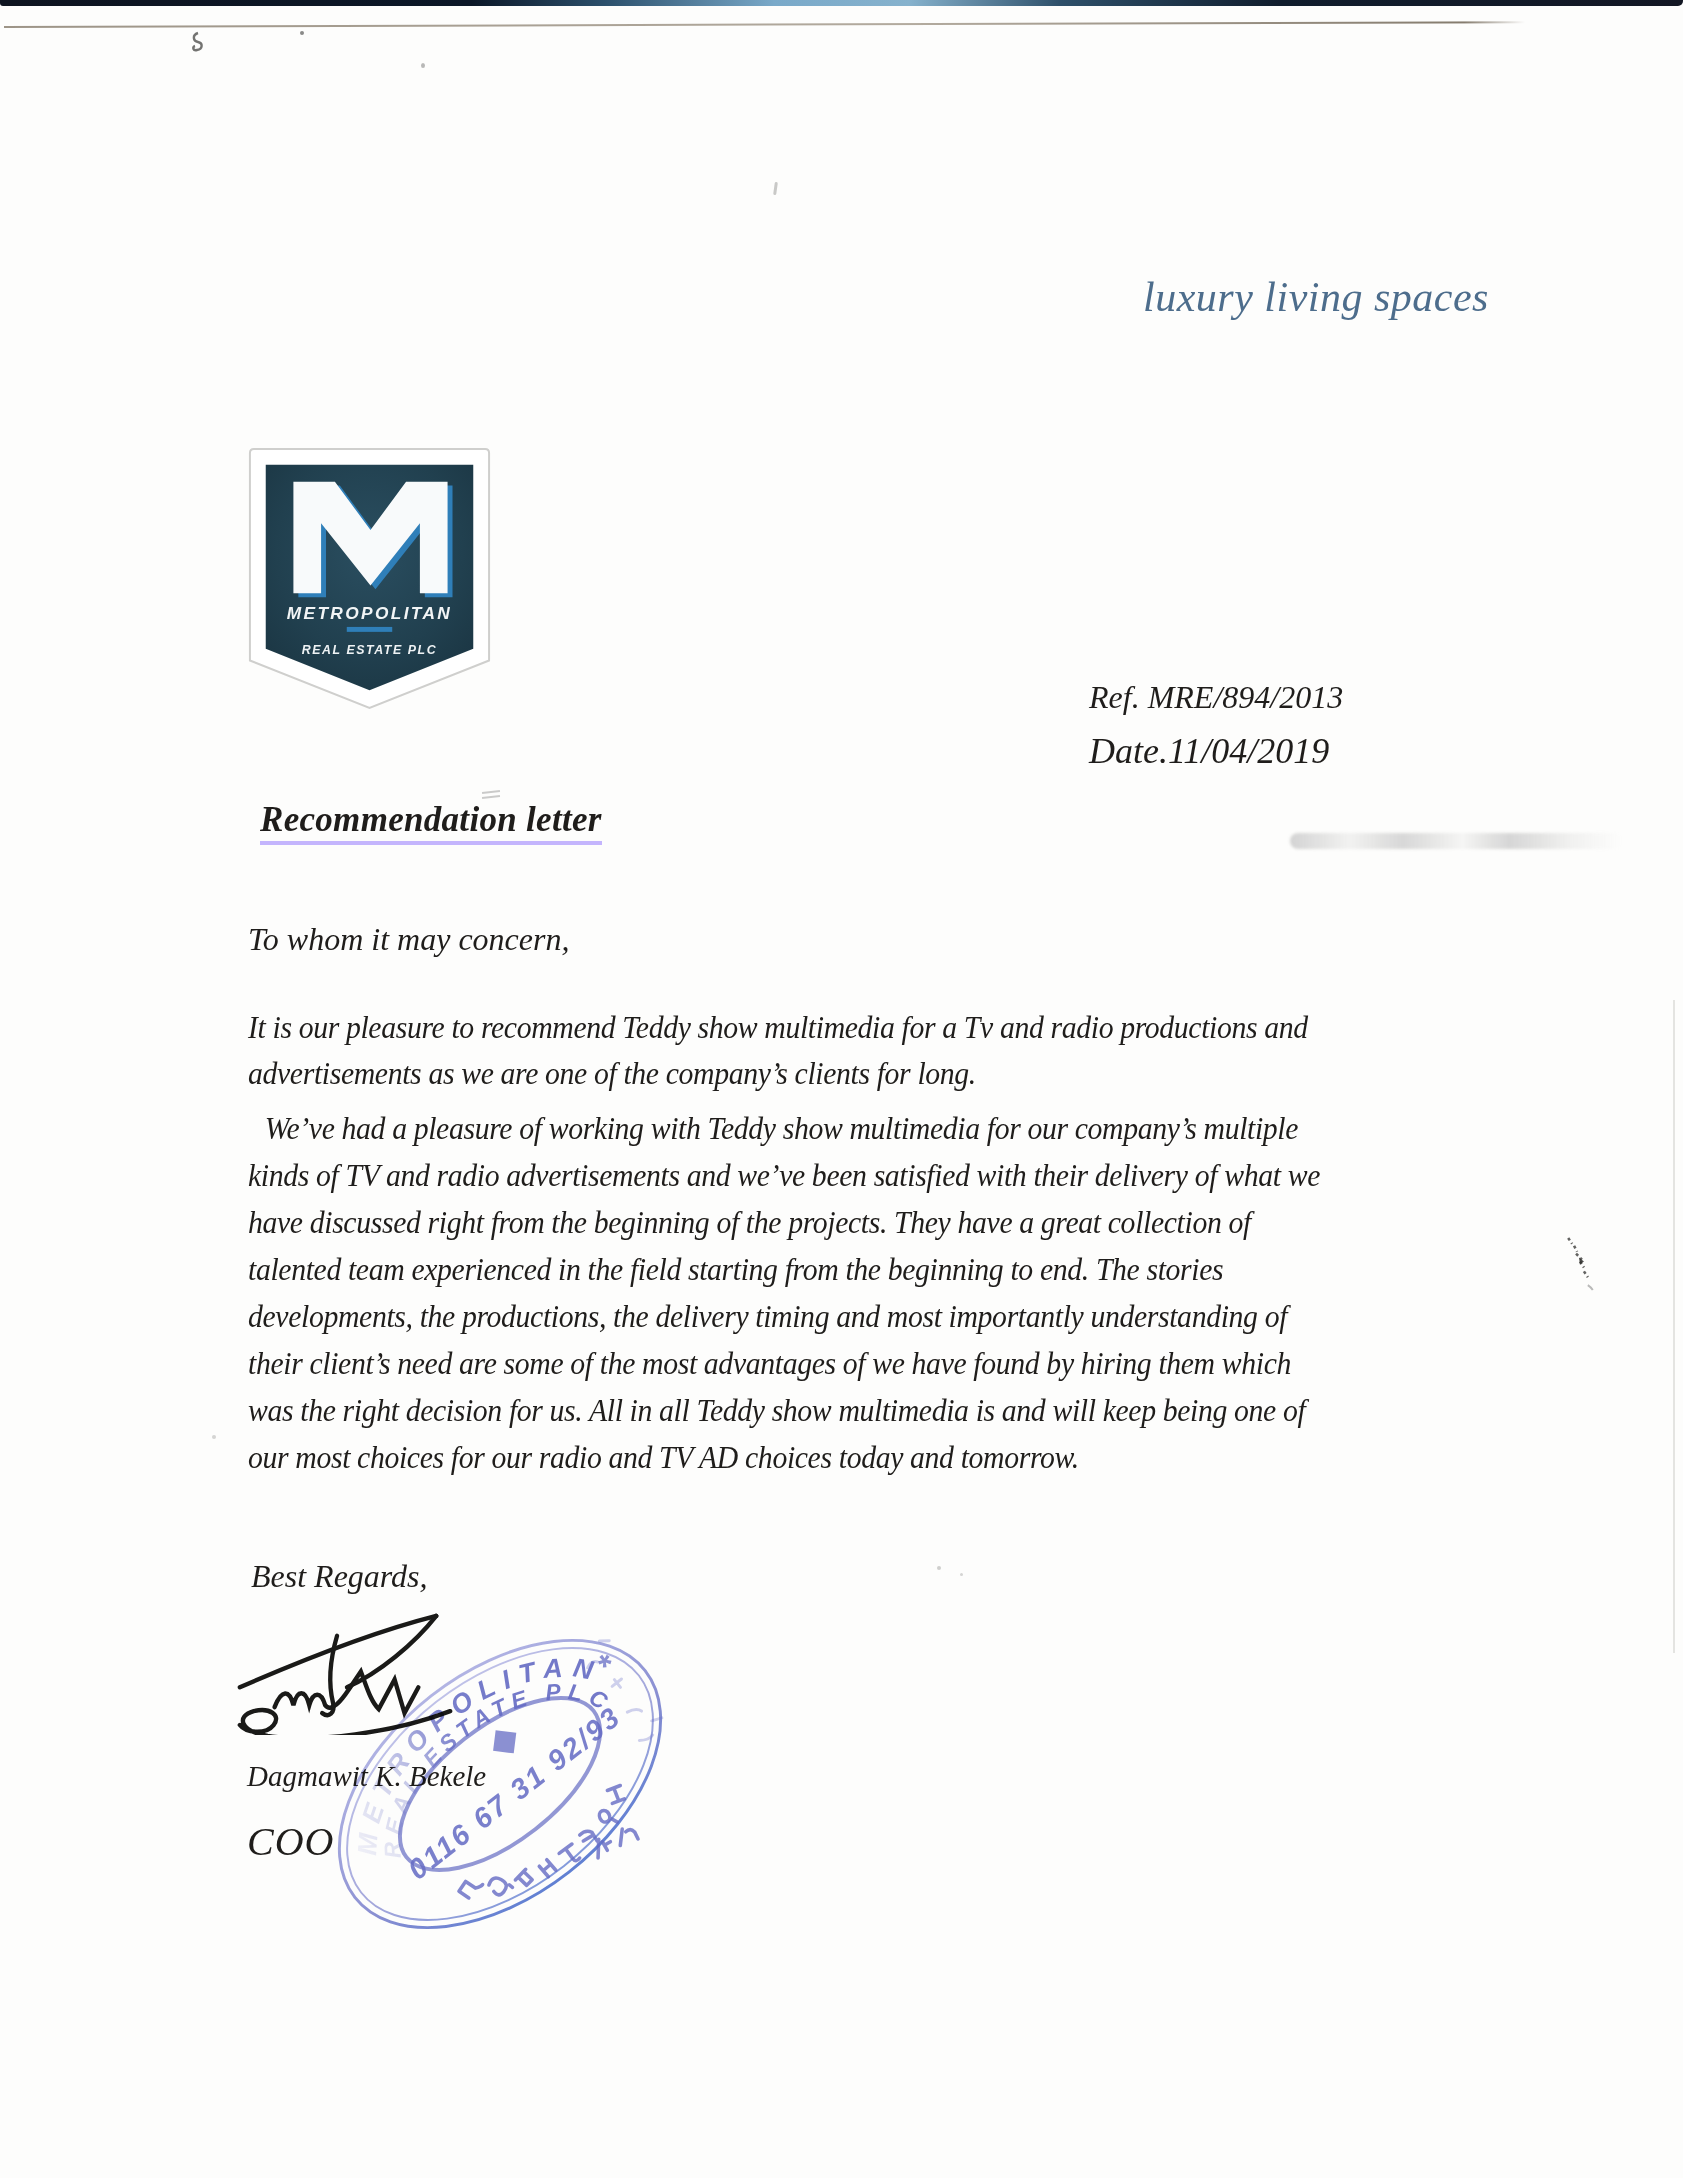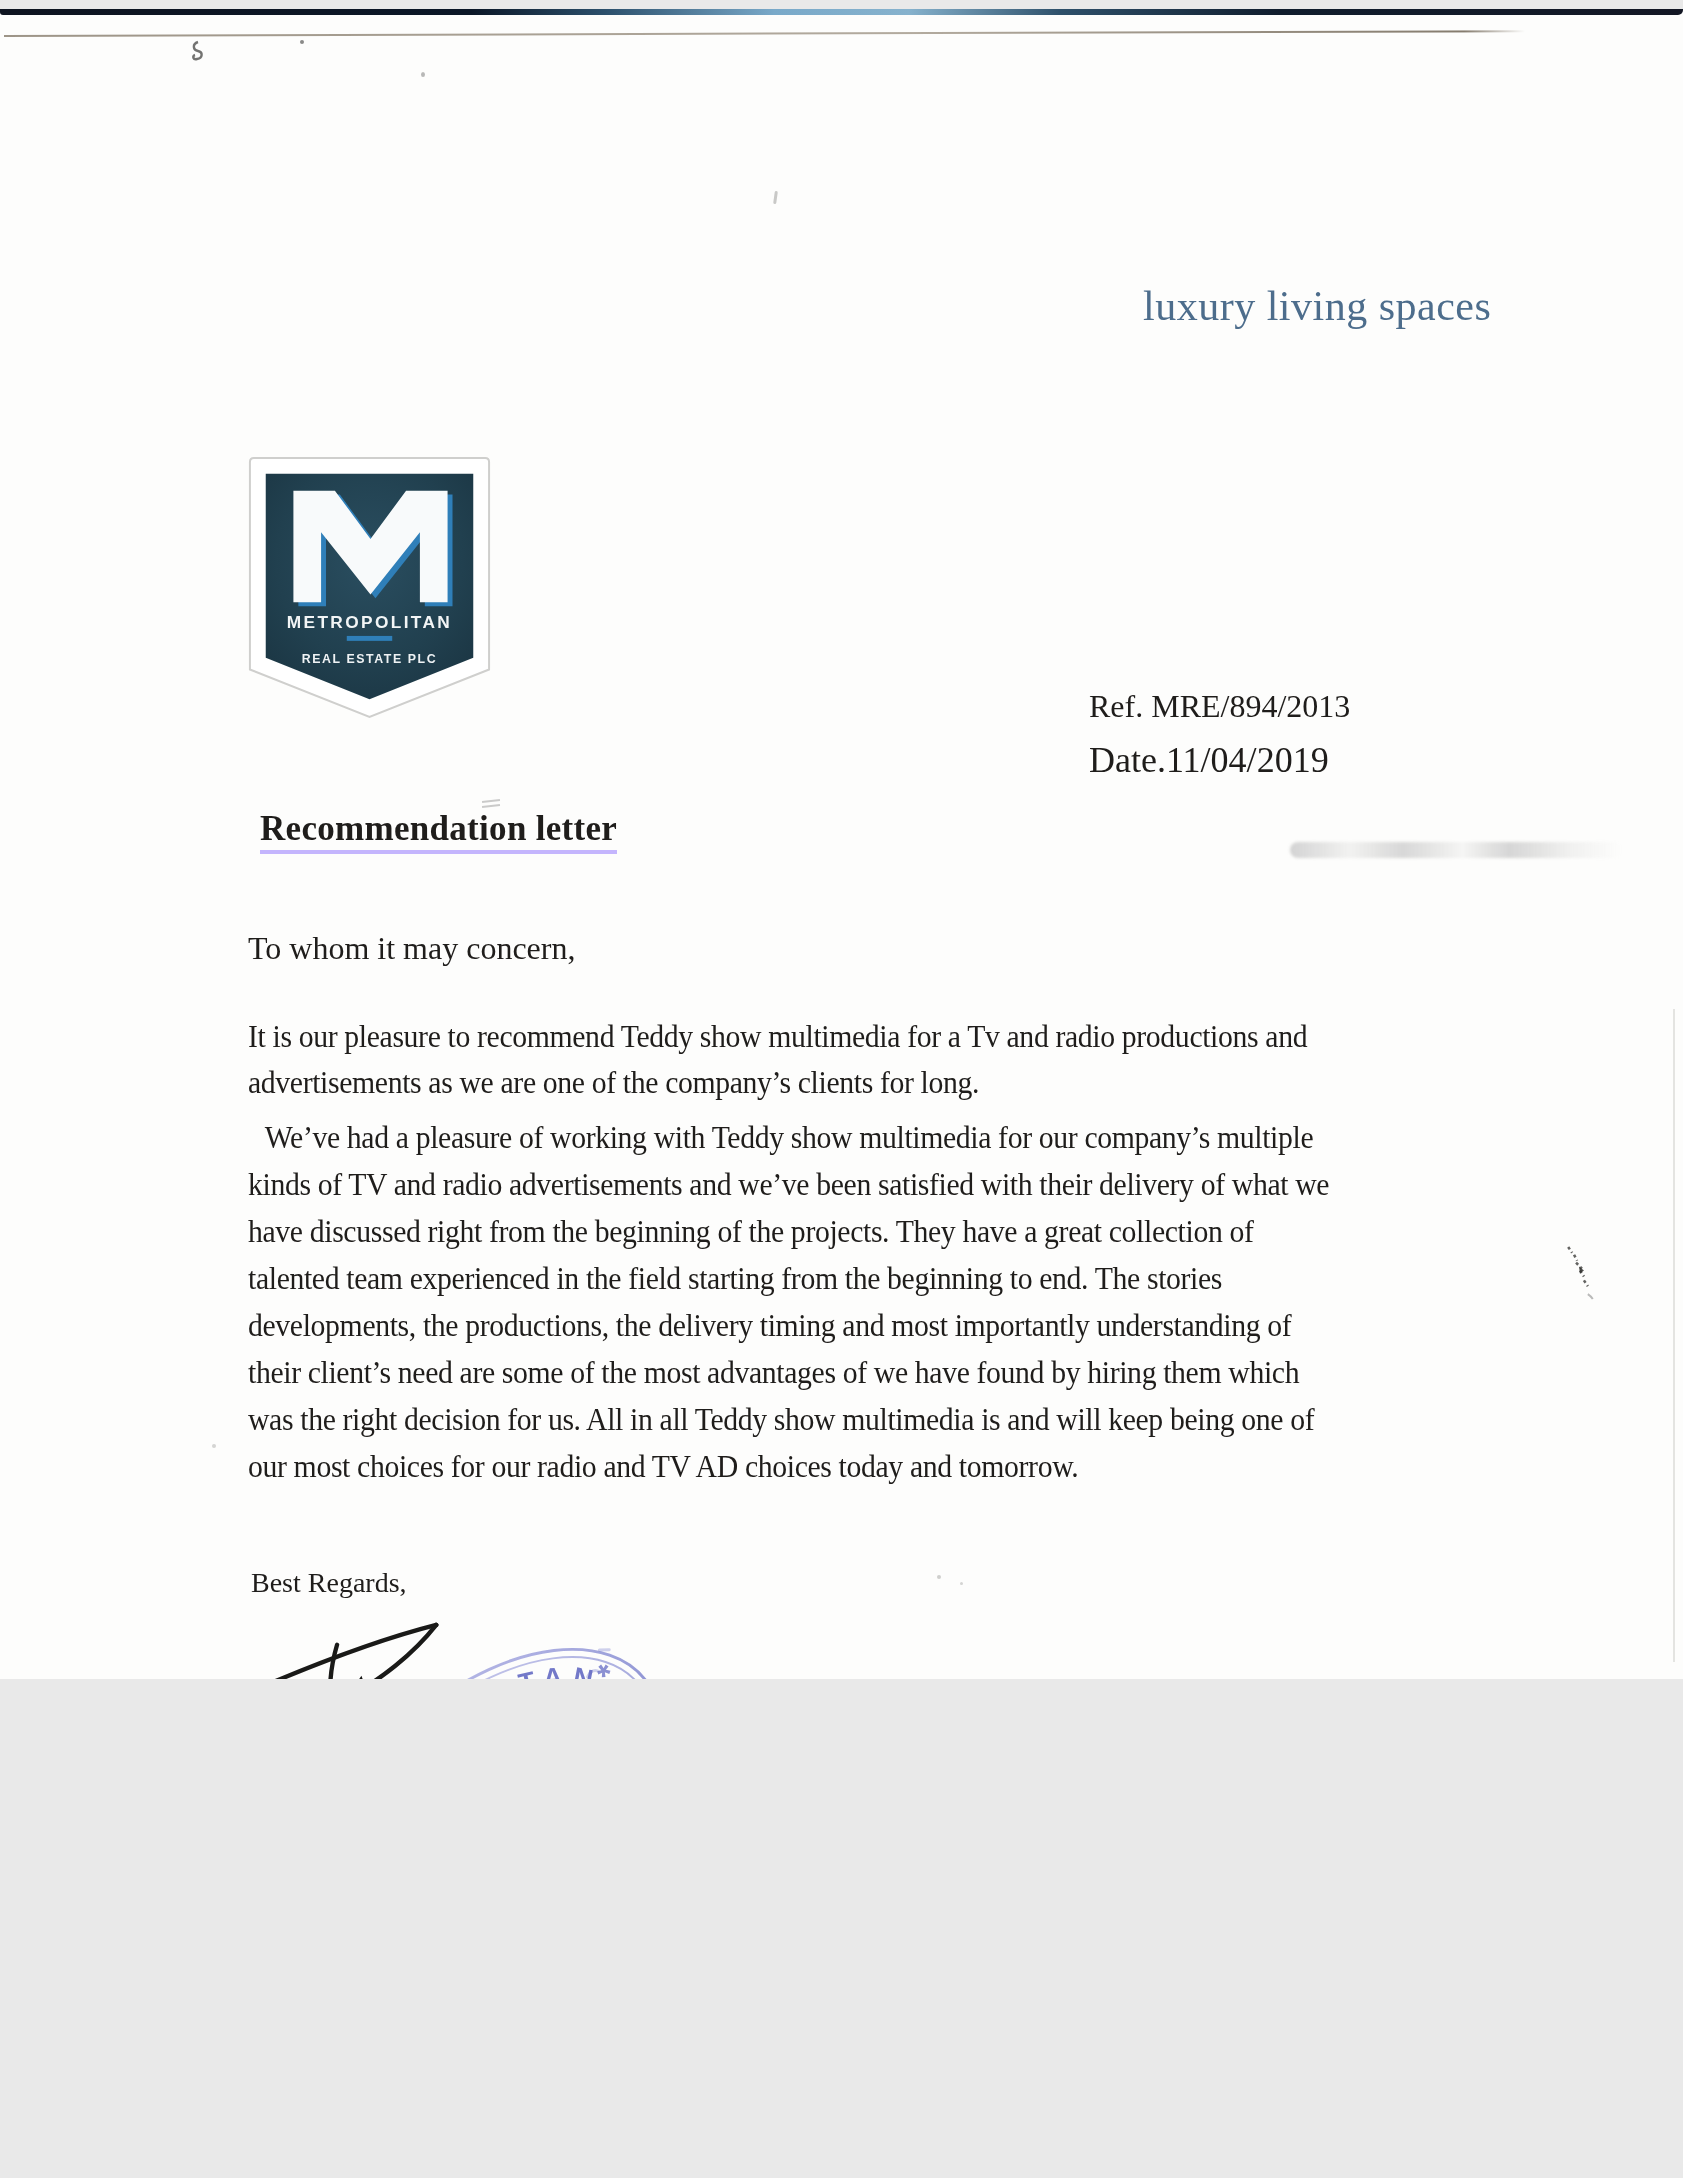--- a/index.html
+++ b/index.html
@@ -1,20 +1,21 @@
 <!DOCTYPE html>
 <html><head>
 <meta charset="utf-8">
 <style>
   html,body{margin:0;padding:0;background:#e9e9e9;}
   .page{
-    position:relative;width:1683px;height:1670px;margin:9px auto;
+    position:relative;width:1683px;height:2178px;margin:0 auto;
     background:#fdfdfc;overflow:hidden;
     font-family:"Liberation Serif","DejaVu Serif",serif;
     color:#1f1d1b;
+    font-style:italic;
   }
   
   .top-bar{
     position:absolute;left:0;top:0;width:1683px;height:6px;
     background:linear-gradient(90deg,#0e1420 0%,#0b1727 28%,#2c506c 36%,#79a9c9 46%,#86b2cd 54%,#2e506a 63%,#101d2d 76%,#131724 100%);
     border-radius:0 0 5px 3px;
   }
   .scan-line{
     position:absolute;left:4px;top:26px;width:1521px;height:2px;
     background:linear-gradient(90deg,rgba(140,130,115,.85) 0%,rgba(160,150,135,.8) 60%,rgba(120,110,95,.9) 96%,rgba(120,110,95,0) 100%);
@@ -45,21 +46,21 @@
     border-bottom:4px solid #c4b5fd;padding-bottom:1px;
   }
   .salutation{position:absolute;left:248px;top:921px;font-size:32px;}
   .para{position:absolute;left:248px;font-size:32px;letter-spacing:-0.4px;
         transform:scaleX(.93);transform-origin:0 0;}
   .para .ln{height:47px;line-height:47px;white-space:nowrap;}
   #para1{top:1004px;}
   #para1 .ln{height:46px;line-height:46px;}
   #para2{top:1105px;}
   #para2 .ln:first-child{padding-left:18px;}
-  .closing{position:absolute;left:251px;top:1558px;font-size:28px;}
+  .closing{position:absolute;left:251px;top:1558px;font-size:32px;}
   .signer-name{position:absolute;left:247px;top:1760px;font-size:29px;}
   .signer-title{position:absolute;left:247px;top:1818px;font-size:40px;letter-spacing:1px;}
   .signature{position:absolute;left:220px;top:1596px;width:248px;height:139px;mix-blend-mode:multiply;}
   .stamp{position:absolute;left:302px;top:1581px;width:396px;height:406px;mix-blend-mode:multiply;opacity:.92;}
 </style>
 </head>
 <body>
 
 <div class="page">
 

